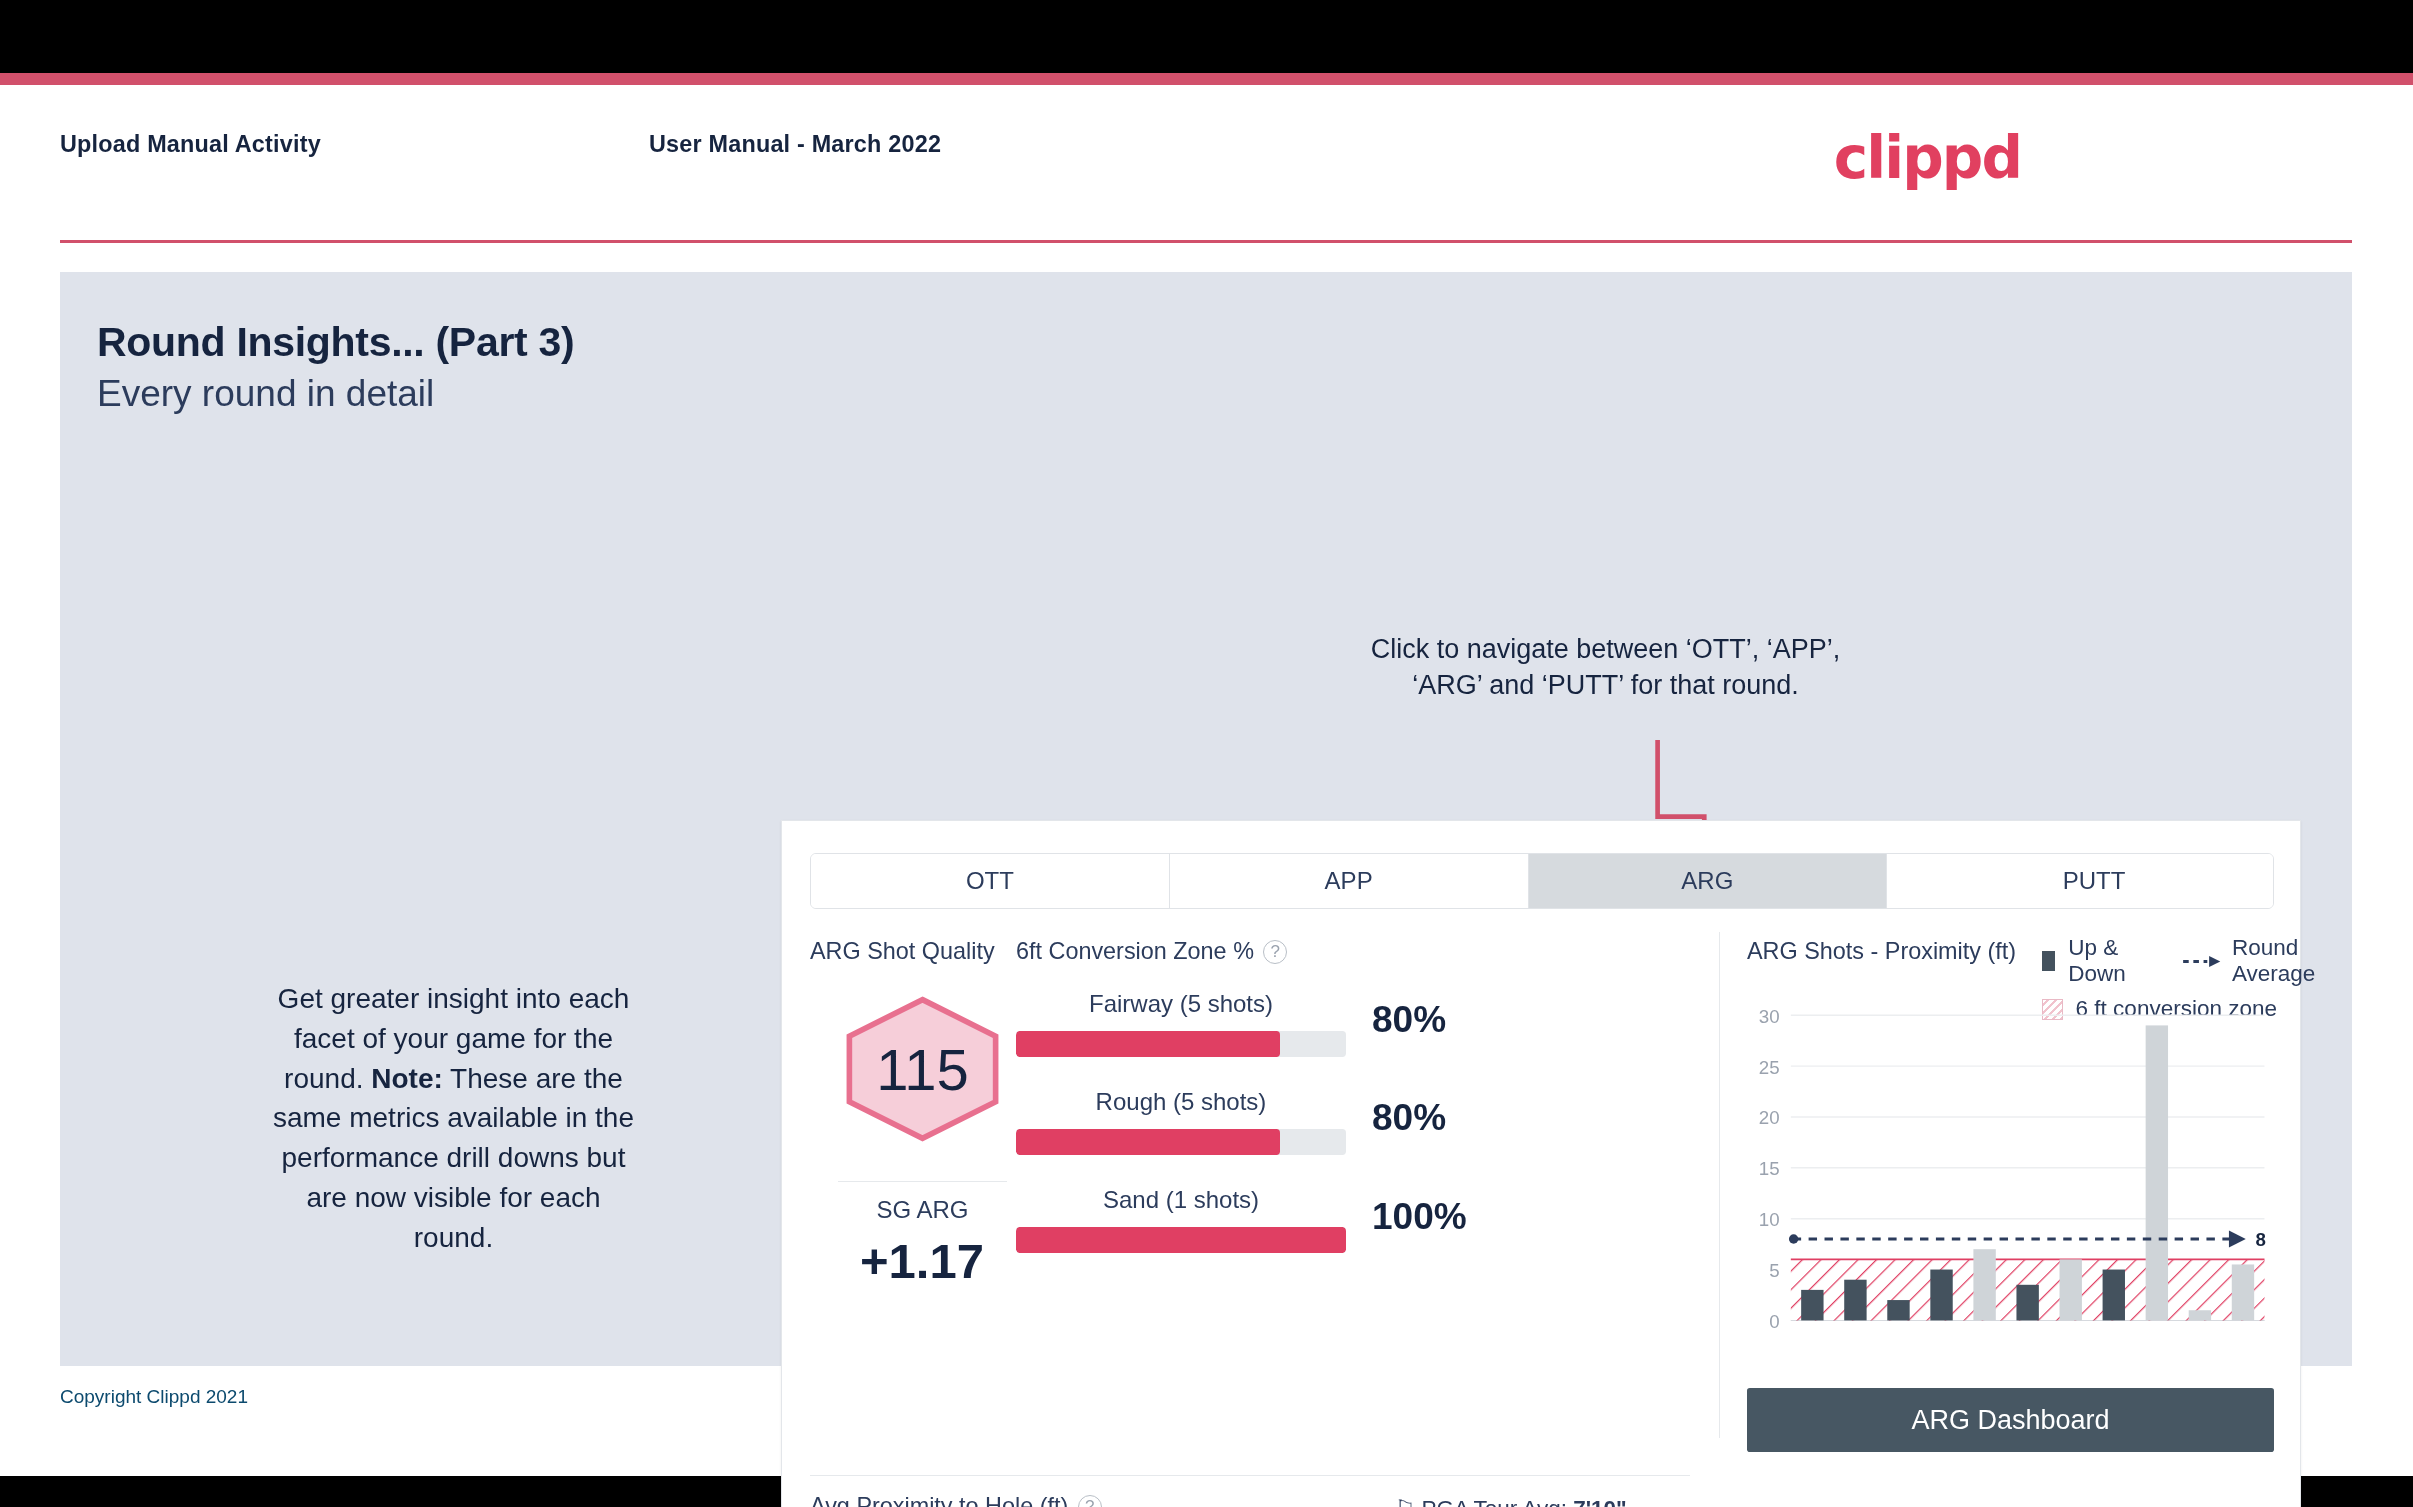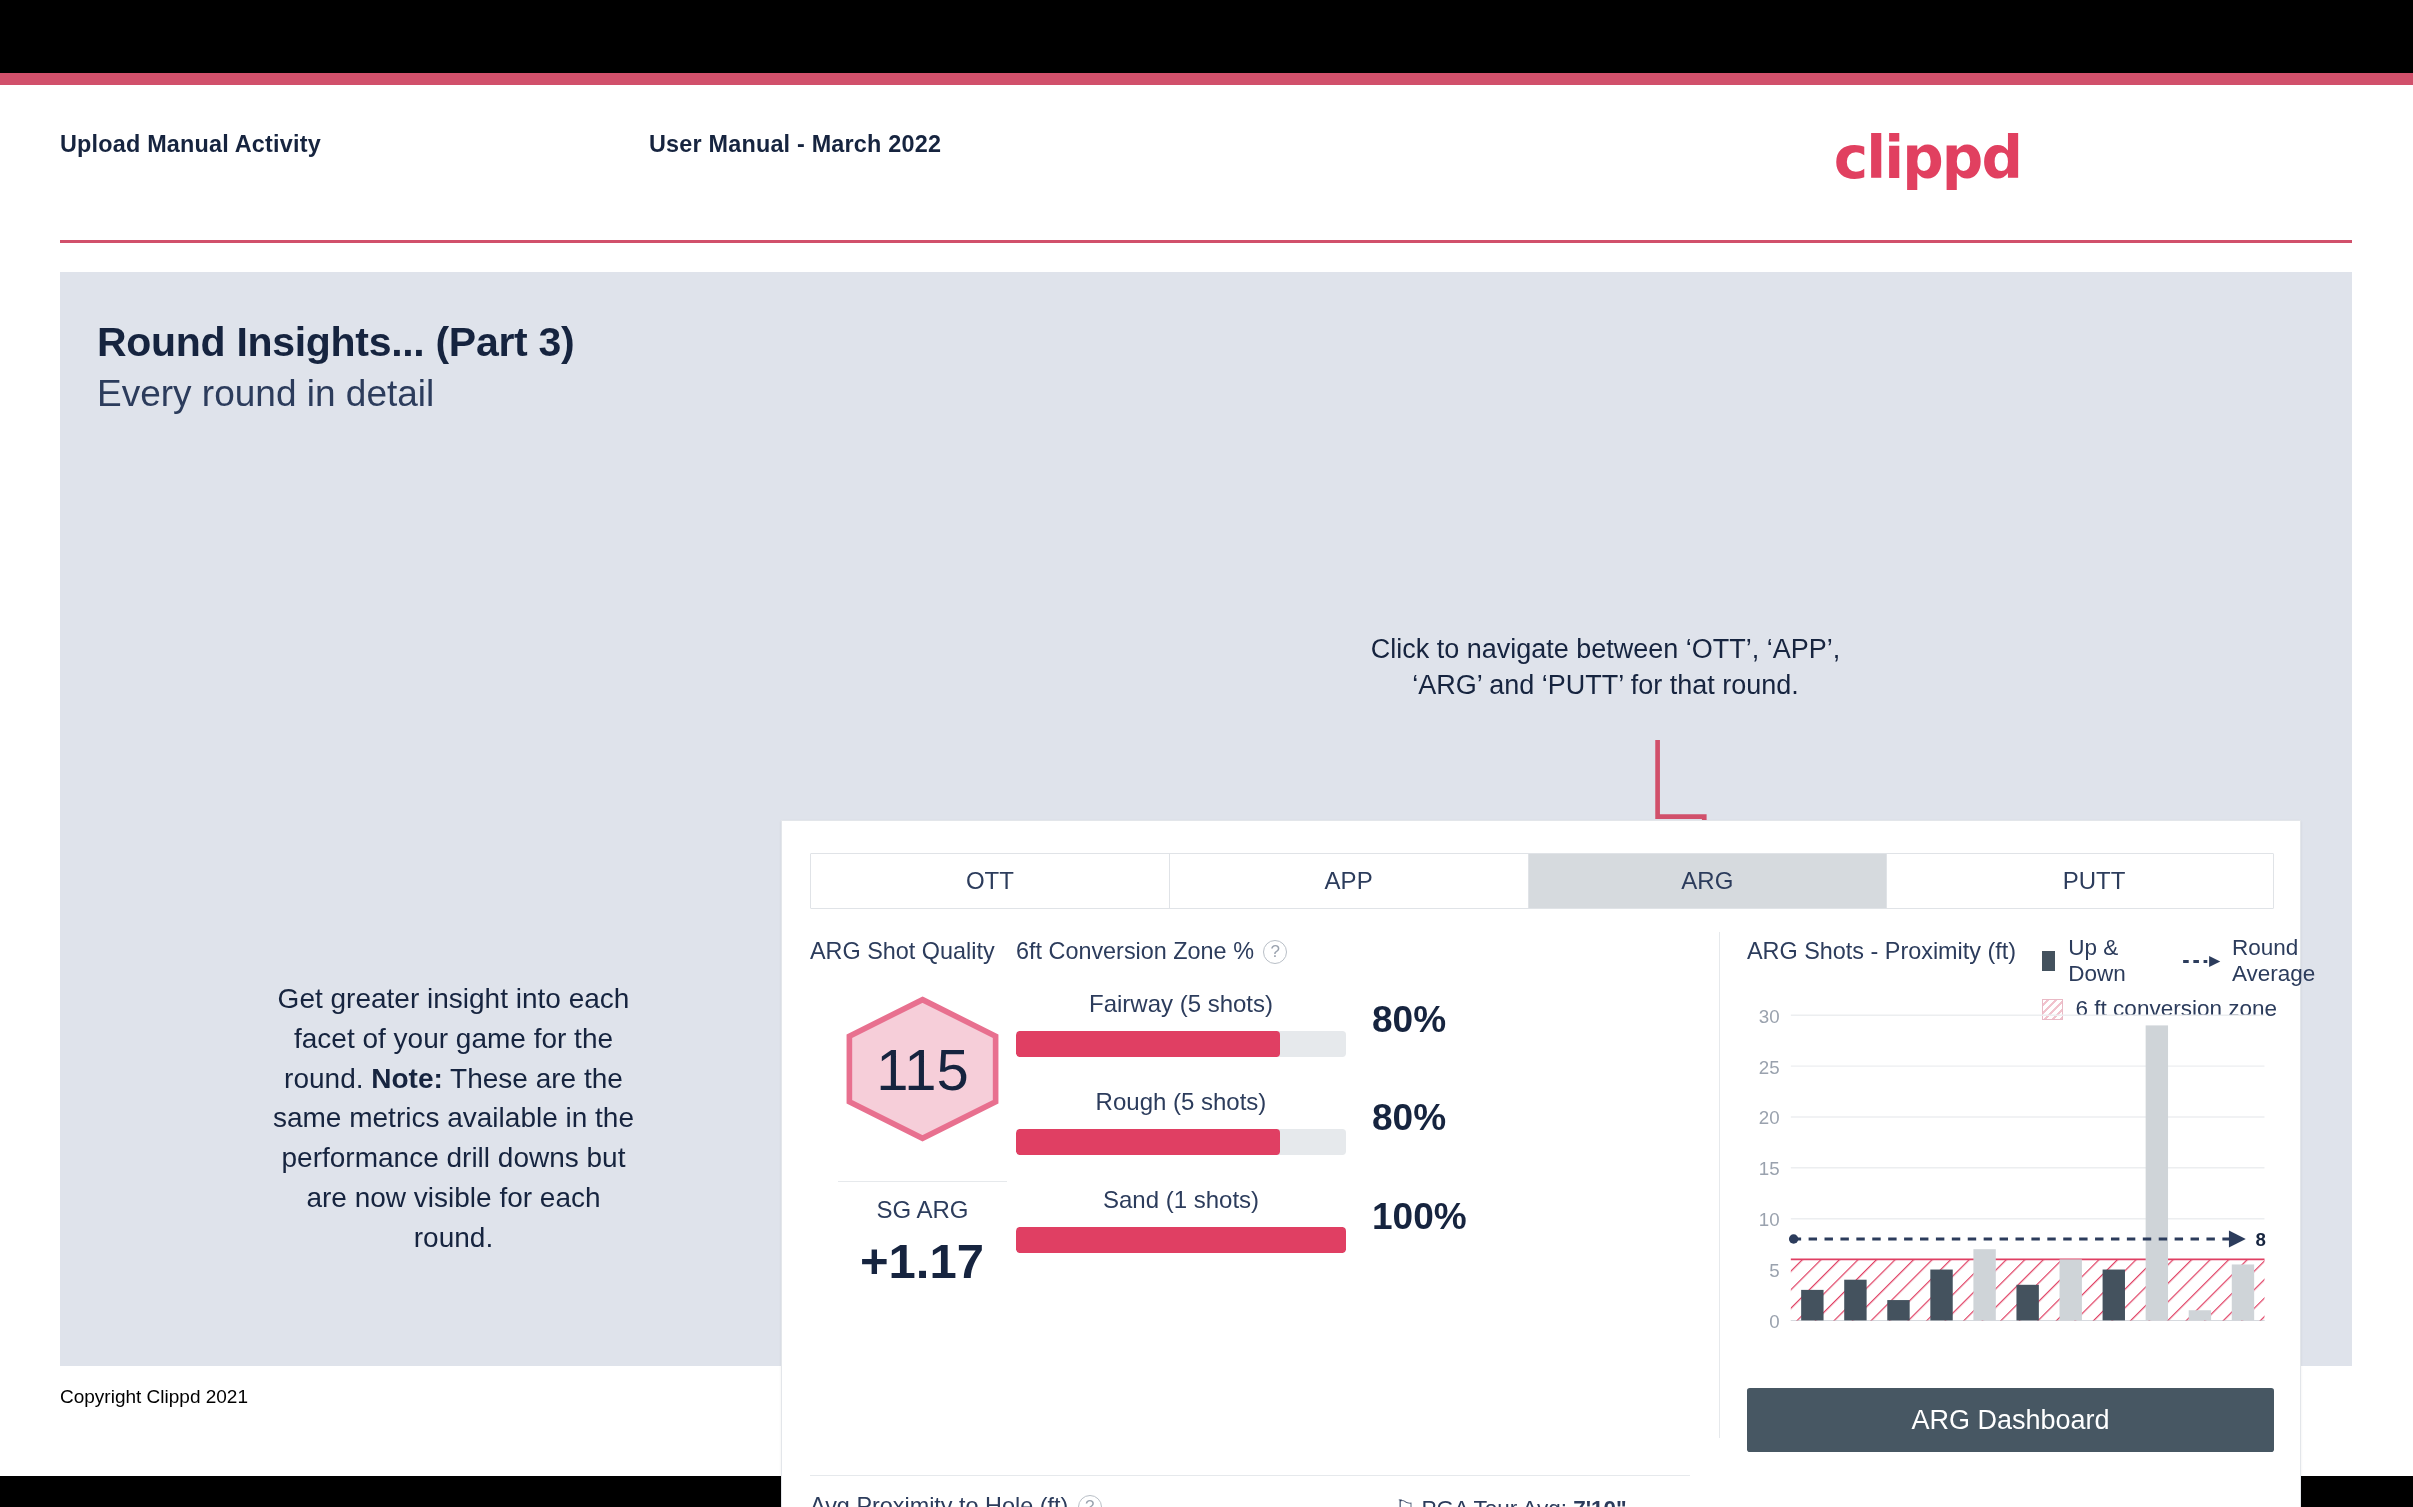--- a/index.html
+++ b/index.html
@@ -32,28 +32,28 @@
   .callout { position:absolute; left:1255px; top:359px; width:581px; text-align:center;
              font-size:27px; line-height:1.35; color:#16243f; }
 
   
   .arrow-svg { position:absolute; left:1592px; top:464px; }
 
   .leftnote { position:absolute; left:206px; top:707px; width:375px; text-align:center;
               font-size:28px; line-height:1.42; color:#16243f; }
   .leftnote b { font-weight:700; }
 
-  .copyright { position:absolute; left:0px; top:1114px; font-size:19px; color:#000000; }
+  .copyright { position:absolute; left:0px; top:1114px; font-size:19px; color:#0c4a6e; }
 
   
   .card { position:absolute; left:721px; top:548px; width:1520px; height:716px; background:#fff;
           border:0.9px solid #e3e6ea; box-shadow:0 0.9px 2.8px rgba(0,0,0,.07); }
 
   .tabs { position:absolute; left:28px; top:32px; width:1464px; height:56px; display:flex;
-          border:0.9px solid #e0e3e7; border-radius:1px; overflow:hidden; background:#fff;}
+          border:0.9px solid #e0e3e7; border-radius:6px; overflow:hidden; background:#fff;}
   .tab { flex:1; display:flex; align-items:center; justify-content:center;
          font-size:24px; color:#2c3c5c; border-right:0.9px solid #e0e3e7; background:#fff; }
   .tab:last-child { border-right:none;padding-left:28px; }
   .tab.active { background:#d6dade; }
 
   .colsplit { position:absolute; left:937px; top:111px; width:0.9px; height:506px; background:#e6e9ec; }
   .rowsplit { position:absolute; left:28px; top:654px; width:880px; height:0.9px; background:#e6e9ec; }
 
   
   .lbl-shotq { position:absolute; left:28px; top:117px; font-size:23.4px; color:#2c3c5c; }

